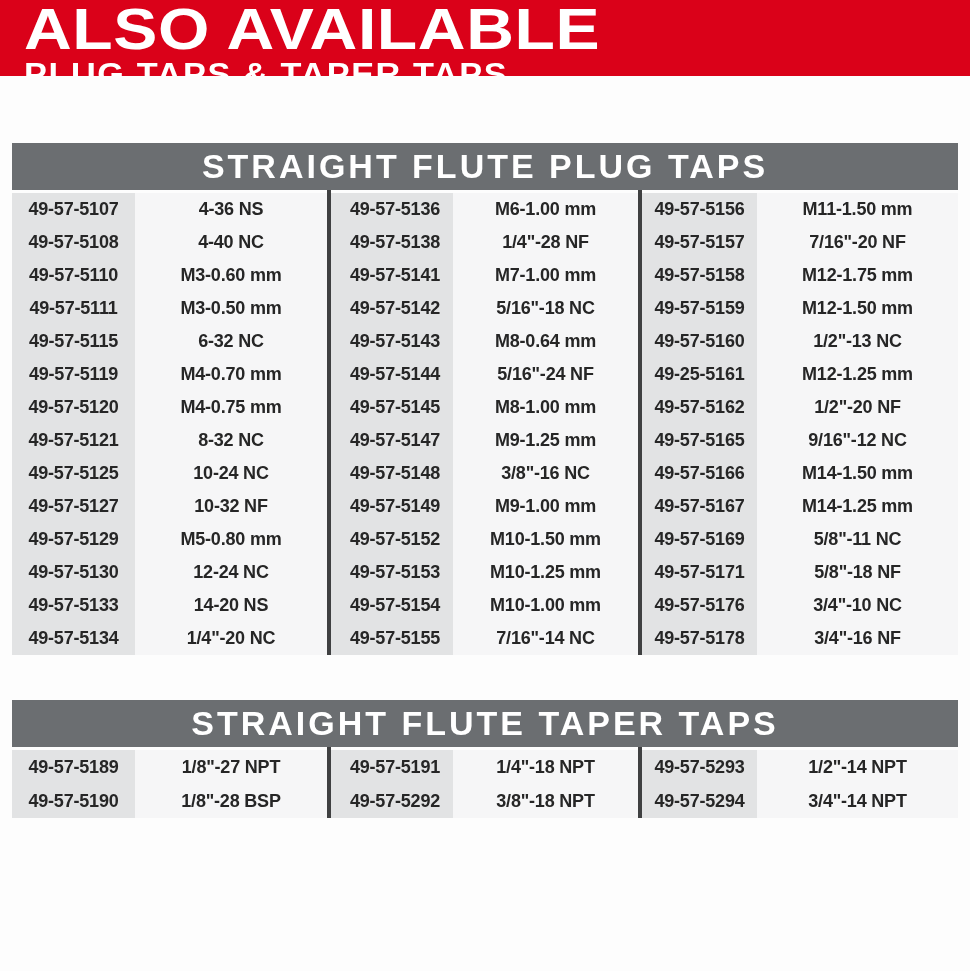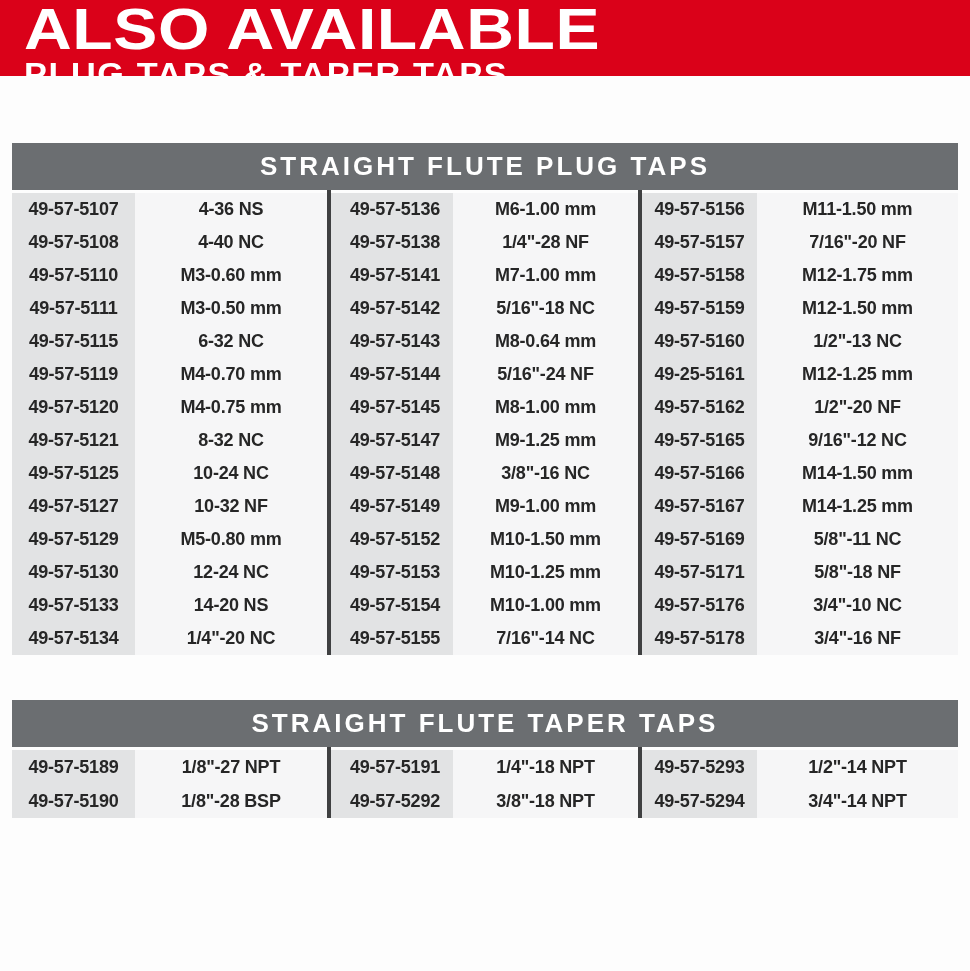--- a/index.html
+++ b/index.html
@@ -47,21 +47,21 @@
   
   .tap-table { margin: 0 12px; }
   .tap-table.plug  { margin-top: 67px; }
   .tap-table.taper { margin-top: 45px; }
 
   .table-title {
     height: 47px;
     background: #6b6e71;
     color: #ffffff;
     font-weight: 900;
-    font-size: 26px;
+    font-size: 34px;
     letter-spacing: 3px;
     display: flex;
     align-items: center;
     justify-content: center;
     white-space: nowrap;
   }
 
   .table-body {
     position: relative;
     display: flex;

